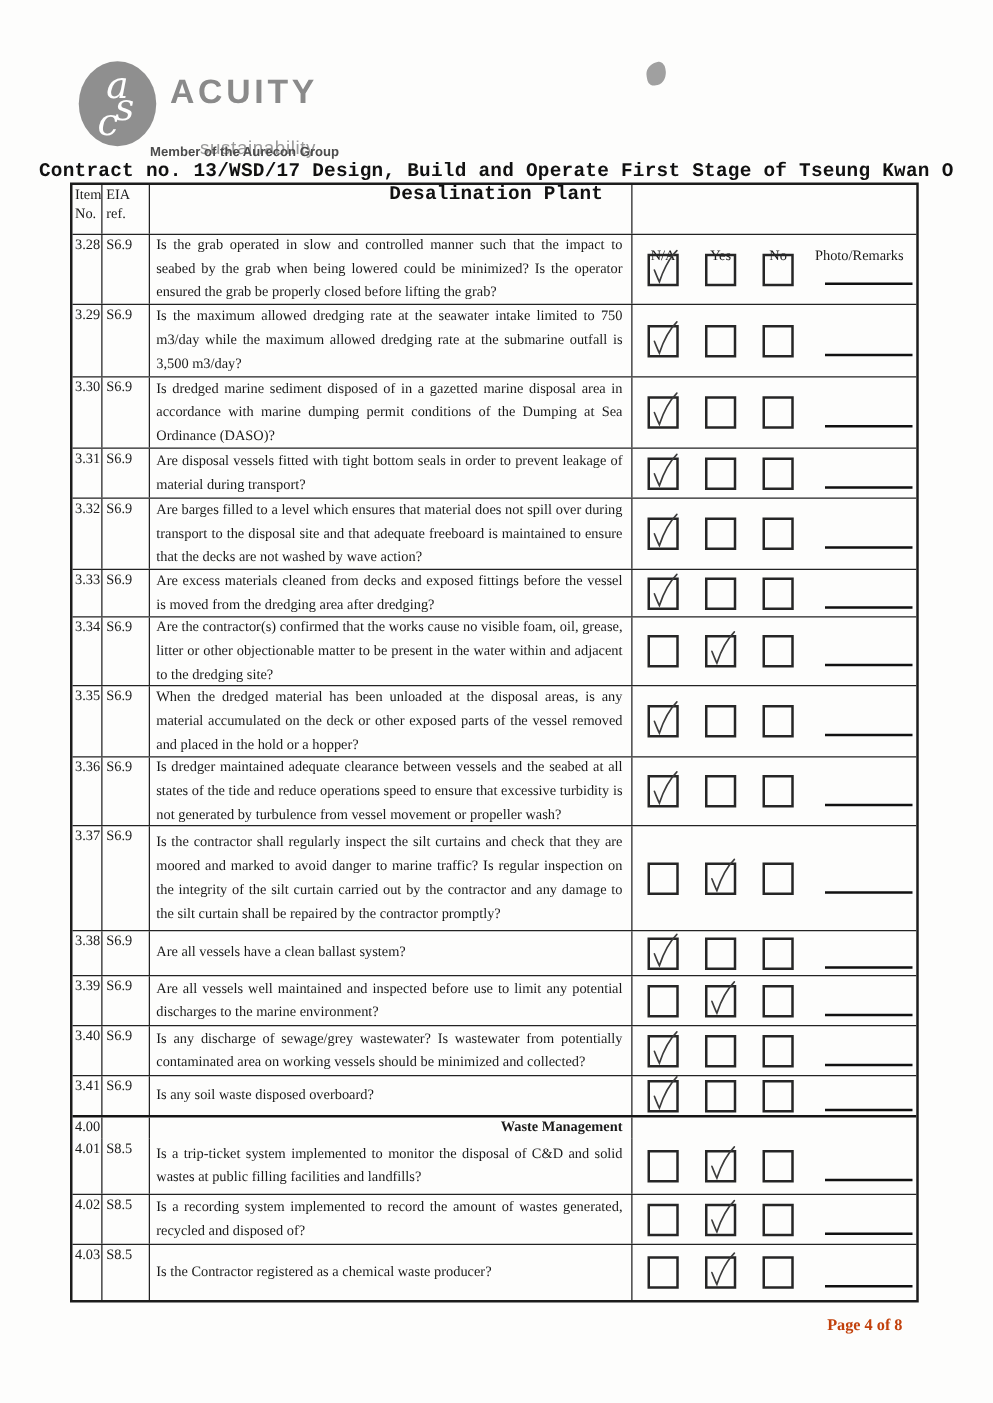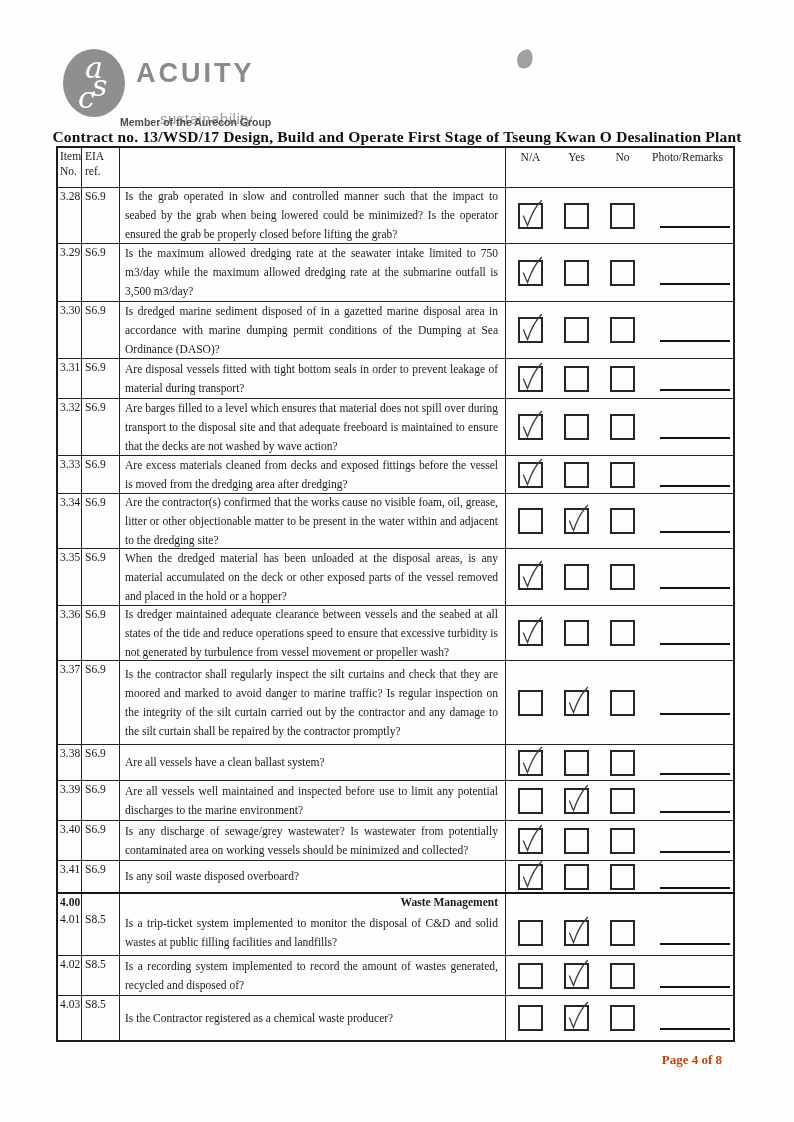--- a/index.html
+++ b/index.html
@@ -34,21 +34,21 @@
     transform:rotate(-12deg);}
   .aurecon-word{
     position:absolute;left:0;top:8px;
     font-family:"Liberation Sans", sans-serif;font-weight:bold;
     font-size:47px;letter-spacing:-2px;color:#616161;
   }
 
   
   .doc-title{
     position:absolute;left:0;top:128px;width:100%;text-align:center;
-    font-weight:bold;font-size:15.5px;letter-spacing:.2px;color:#111;
+    font-weight:bold;font-size:15.5px;letter-spacing:.2px;color:#111;font-family:Liberation Mono, monospace;
   }
 
   
   .tbl{
     position:absolute;left:56px;top:146px;width:679px;
     border:2px solid #1c1c1c;box-sizing:border-box;
     font-size:11.5px;
   }
   .row{display:flex;border-bottom:1px solid #222;box-sizing:border-box;}
   .row:last-child{border-bottom:none;}
@@ -59,21 +59,21 @@
   .c-q{width:386px;border-right:1px solid #222;box-sizing:border-box;
        padding:1px 7px 1px 5px;display:flex;flex-direction:column;justify-content:center;
        text-align:justify;line-height:19px;}
   .c-ans{flex:1;display:flex;align-items:center;box-sizing:border-box;padding-left:12px;}
   .section .c-q{font-weight:bold;text-align:right;}
   .section .c-ans{visibility:hidden;}
 
   
   .hdr{height:40px;}
   .hdr .c-q{justify-content:flex-start;}
-  .hdr .c-ans{align-items:flex-start;padding-top:3px;}
+  .hdr .c-ans{align-items:flex-start;padding-top:3px;margin-top:48px;}
   .hdr-na,.hdr-yes,.hdr-no{width:25px;text-align:center;}
   .hdr-yes{margin-left:21px;}
   .hdr-no{margin-left:21px;}
   .hdr-photo{margin-left:17px;}
 
   
   .cluster{display:flex;align-items:flex-end;}
   .box{width:21px;height:22px;border:2px solid #262626;display:inline-block;
        position:relative;background:transparent;}
   .box + .box{margin-left:21px;}
@@ -373,21 +373,21 @@
               </svg>
             </span>
             <span class="box box-yes"></span>
             <span class="box box-no"></span>
             <span class="remark-line"></span>
           </span>
         </div>
     </div>
 
     <div class="row section no-bottom" style="height:17px">
-      <div class="c-item" style="font-weight:bold">4.00</div>
+      <div class="c-item" style="font-weight:normal">4.00</div>
       <div class="c-ref"></div>
       <div class="c-q">Waste Management</div>
       <div class="c-ans"></div>
     </div>
 
     <div class="row" style="height:45px">
       <div class="c-item">4.01</div>
       <div class="c-ref">S8.5</div>
       <div class="c-q">Is a trip-ticket system implemented to monitor the disposal of C&amp;D and solid wastes at public filling facilities and landfills?</div>
       <div class="c-ans">

